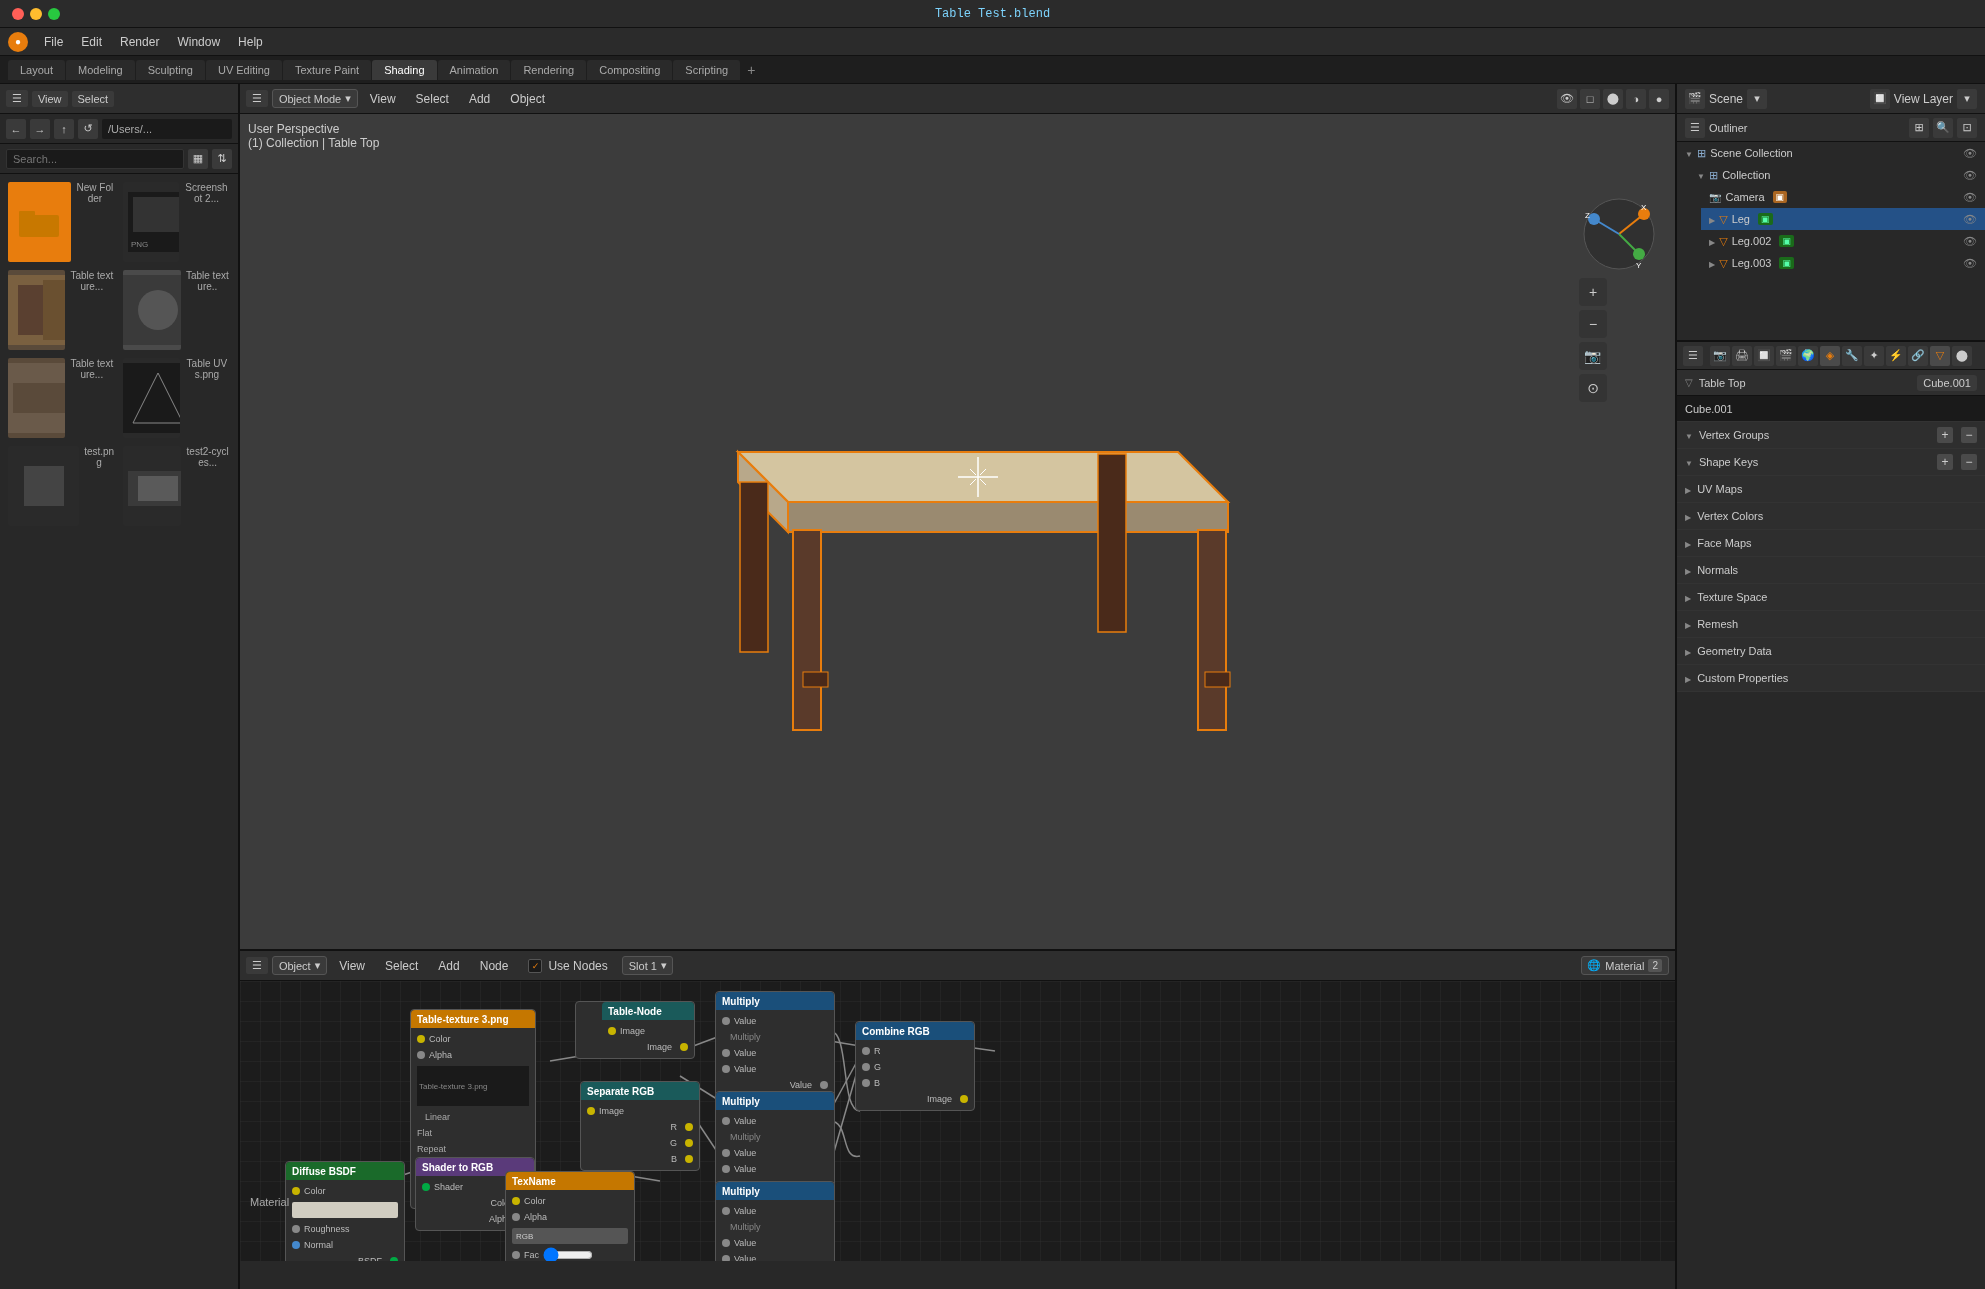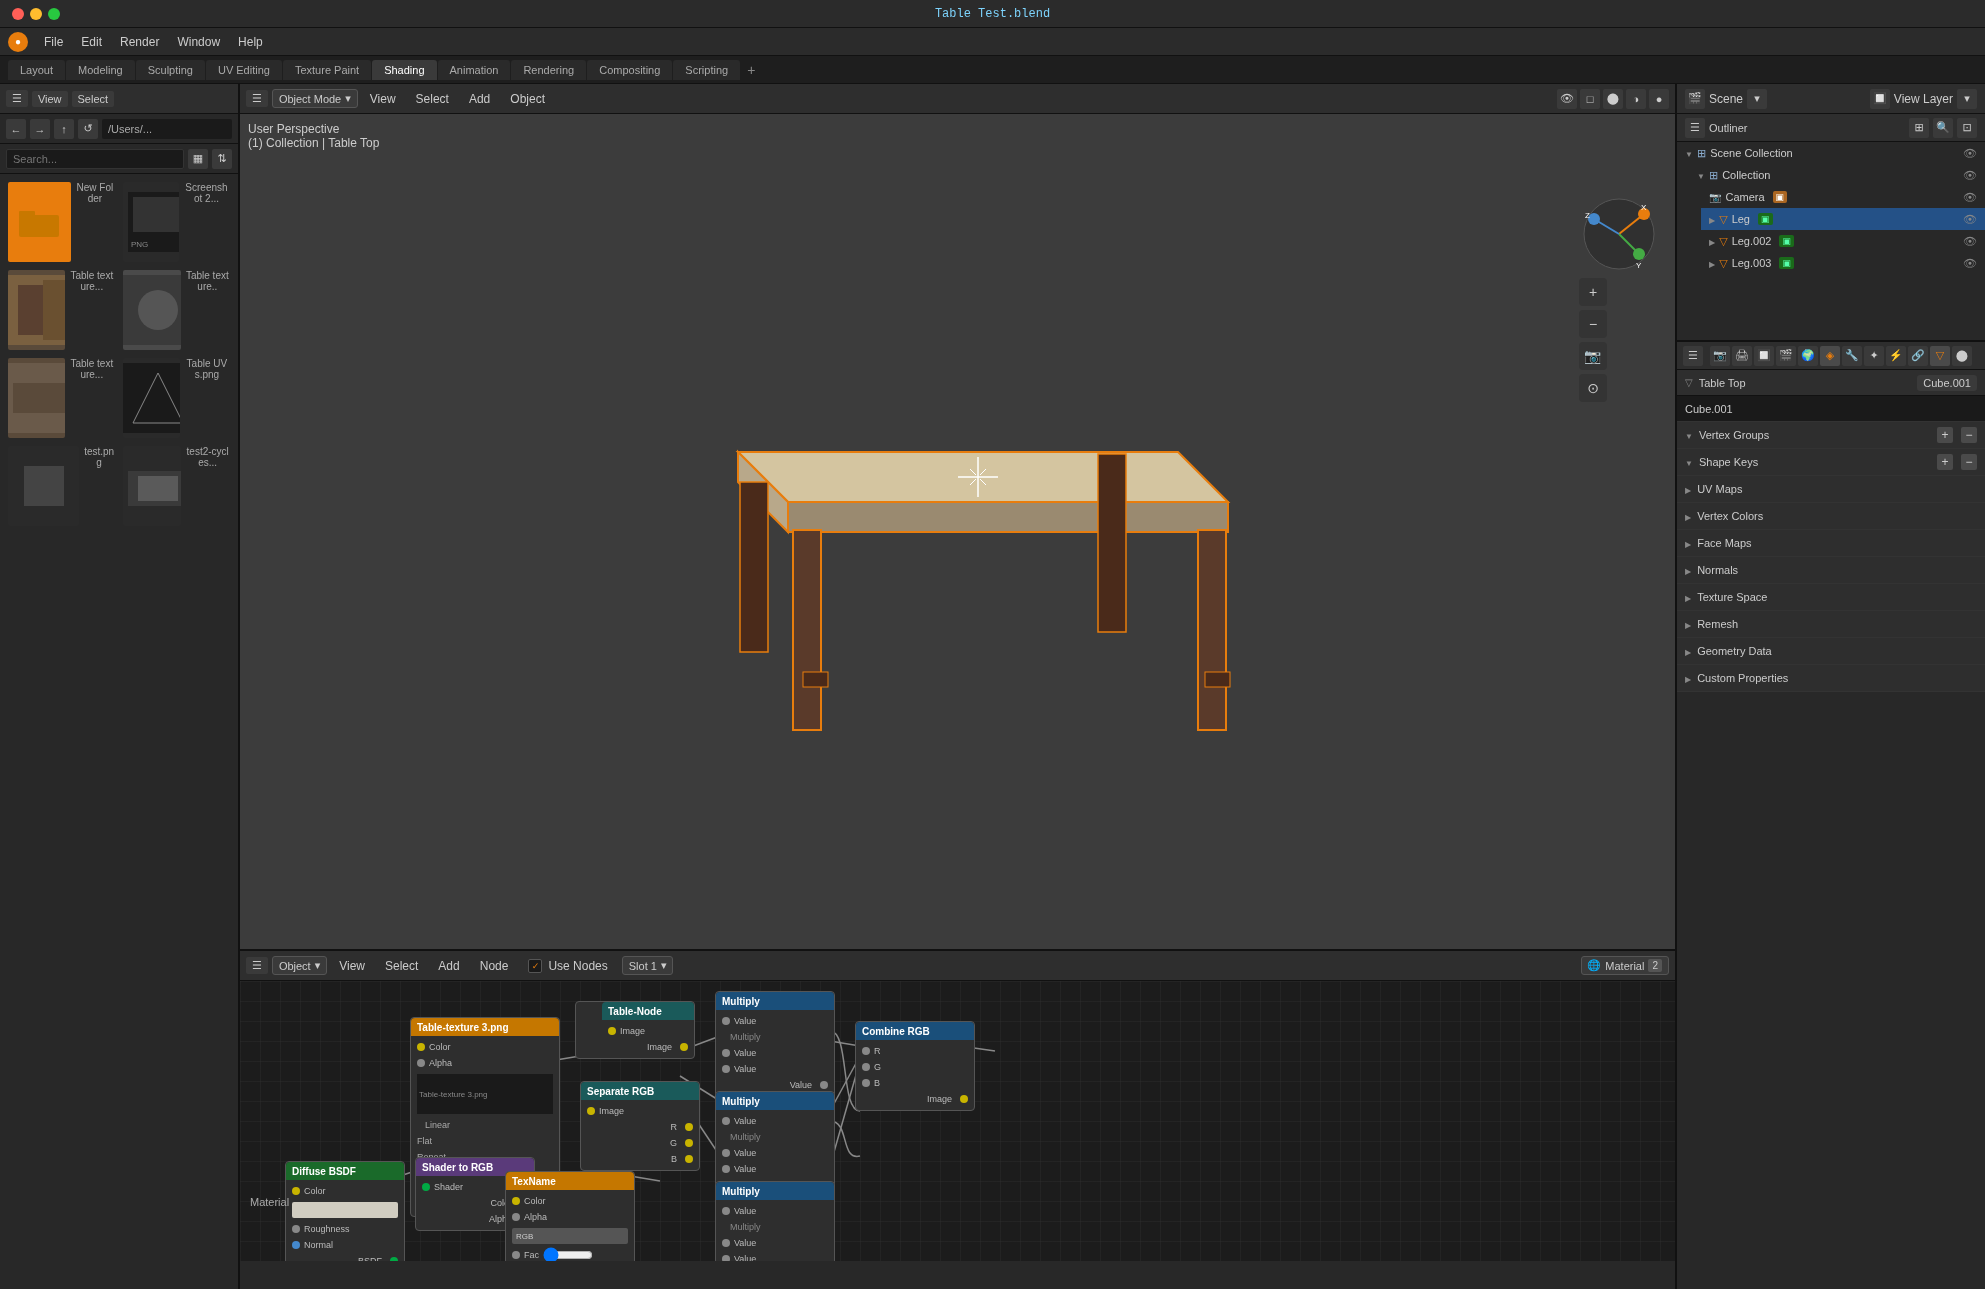--- a/index.html
+++ b/index.html
@@ -757,21 +757,21 @@
           <line x1="590" y1="60" x2="620" y2="65" stroke="#888" stroke-width="1.5"></line>
           <line x1="590" y1="130" x2="620" y2="75" stroke="#888" stroke-width="1.5"></line>
           <line x1="590" y1="185" x2="620" y2="80" stroke="#888" stroke-width="1.5"></line>
           <line x1="720" y1="65" x2="755" y2="70" stroke="#888" stroke-width="1.5"></line>
           <line x1="160" y1="195" x2="190" y2="185" stroke="#888" stroke-width="1.5"></line>
           <line x1="390" y1="195" x2="420" y2="200" stroke="#888" stroke-width="1.5"></line>
           <path d="M 590 50 C 610 50 600 130 620 130" stroke="#888" stroke-width="1.5" fill="none"></path>
           <path d="M 590 140 C 610 140 600 180 620 175" stroke="#888" stroke-width="1.5" fill="none"></path>
         </svg>
 
-        <div class="node" style="left:170px;top:28px;width:150px;margin-top:8px;">
+        <div class="node" style="left:170px;top:28px;width:126px;">
           <div class="node-header orange">Table-texture 3.png</div>
           <div class="node-body">
             <div class="node-row">
                 <span class="node-socket socket-yellow"></span>
                 <span>Color</span>
               </div>
             <div class="node-row">
                 <span class="node-socket socket-gray"></span>
                 <span>Alpha</span>
               </div>

